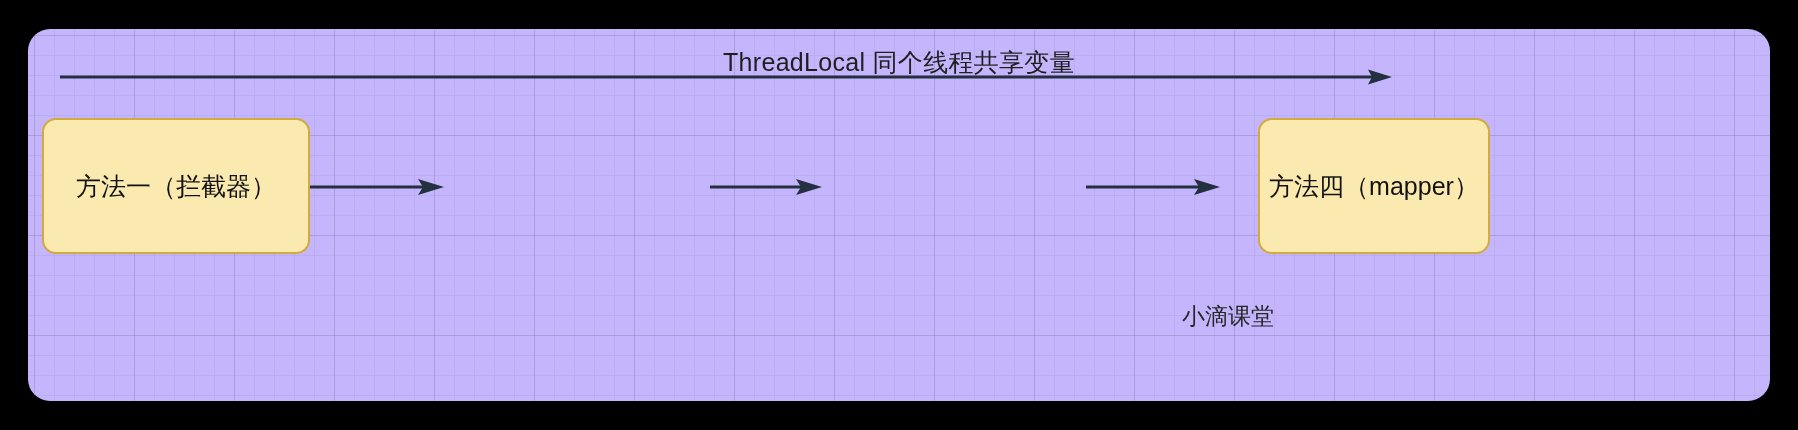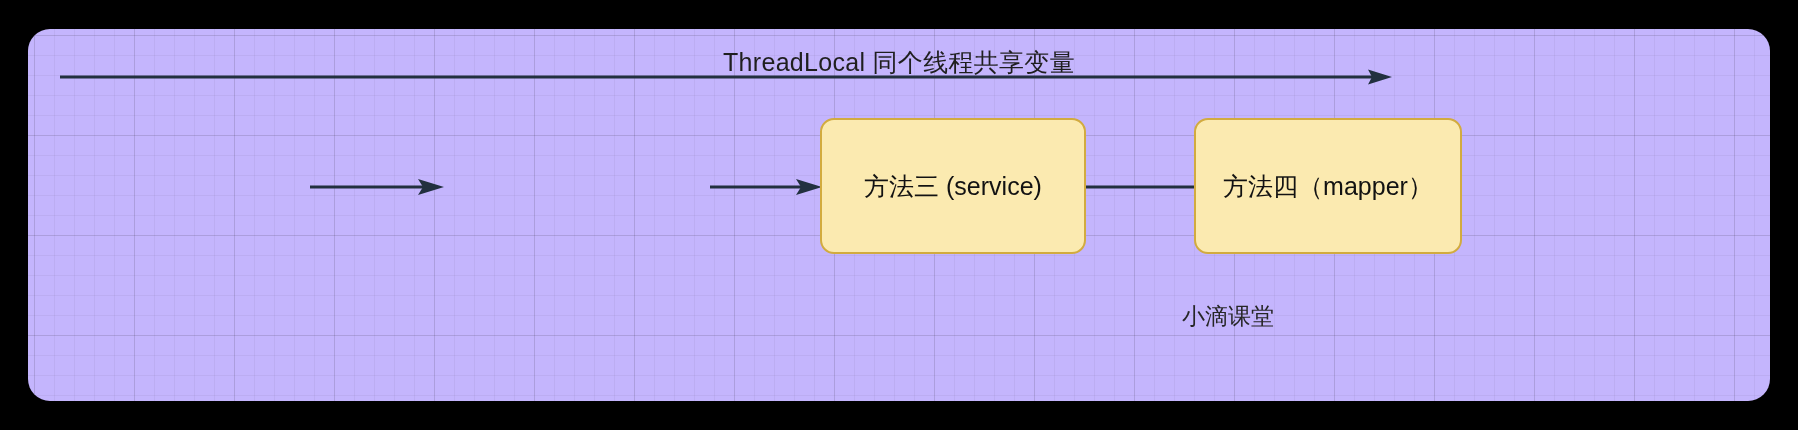--- a/index.html
+++ b/index.html
@@ -87,21 +87,21 @@
     display: flex;
     align-items: center;
     justify-content: center;
     color: #121212;
     font-size: 25px;
     white-space: nowrap;
   }
   #node-0 { left: 14px;   width: 268px; }
   #node-1 { left: 414px;  width: 268px; }
   #node-2 { left: 792px;  width: 266px; }
-  #node-3 { left: 1166px; width: 268px; text-align: right; }
+  #node-3 { left: 1230px; width: 232px; text-align: right; }
 
   .connector {
     position: absolute;
     top: 149px;
     height: 18px;
   }
   #conn-0 { left: 282px;  width: 134px; }
   #conn-1 { left: 682px;  width: 112px; }
   #conn-2 { left: 1058px; width: 134px; }
 
@@ -126,35 +126,35 @@
 
     <div id="grid"></div>
 
     <div id="title">ThreadLocal 同个线程共享变量</div>
 
     <svg id="top-arrow" viewBox="0 0 1332 16" xmlns="http://www.w3.org/2000/svg">
       <line x1="0" y1="8" x2="1316" y2="8" stroke="#22303f" stroke-width="3"></line>
       <path d="M1332 8 L1308 0.5 L1312 8 L1308 15.5 Z" fill="#22303f"></path>
     </svg>
 
+    <div class="node" id="node-0">
+      <span>方法一（拦截器）</span>
+    </div>
 
     <svg class="connector" id="conn-0" viewBox="0 0 134 18" xmlns="http://www.w3.org/2000/svg">
       <line x1="0" y1="9" x2="116" y2="9" stroke="#22303f" stroke-width="3"></line>
       <path d="M134 9 L108 1 L113 9 L108 17 Z" fill="#22303f"></path>
     </svg>
 
 
     <svg class="connector" id="conn-1" viewBox="0 0 112 18" xmlns="http://www.w3.org/2000/svg">
       <line x1="0" y1="9" x2="94" y2="9" stroke="#22303f" stroke-width="3"></line>
       <path d="M112 9 L86 1 L91 9 L86 17 Z" fill="#22303f"></path>
     </svg>
 
-    <div class="node" id="node-2">
-      <span>方法三 (service)</span>
-    </div>
 
     <svg class="connector" id="conn-2" viewBox="0 0 134 18" xmlns="http://www.w3.org/2000/svg">
       <line x1="0" y1="9" x2="116" y2="9" stroke="#22303f" stroke-width="3"></line>
       <path d="M134 9 L108 1 L113 9 L108 17 Z" fill="#22303f"></path>
     </svg>
 
     <div class="node" id="node-3">
       <span>方法四（mapper）</span>
     </div>
 

